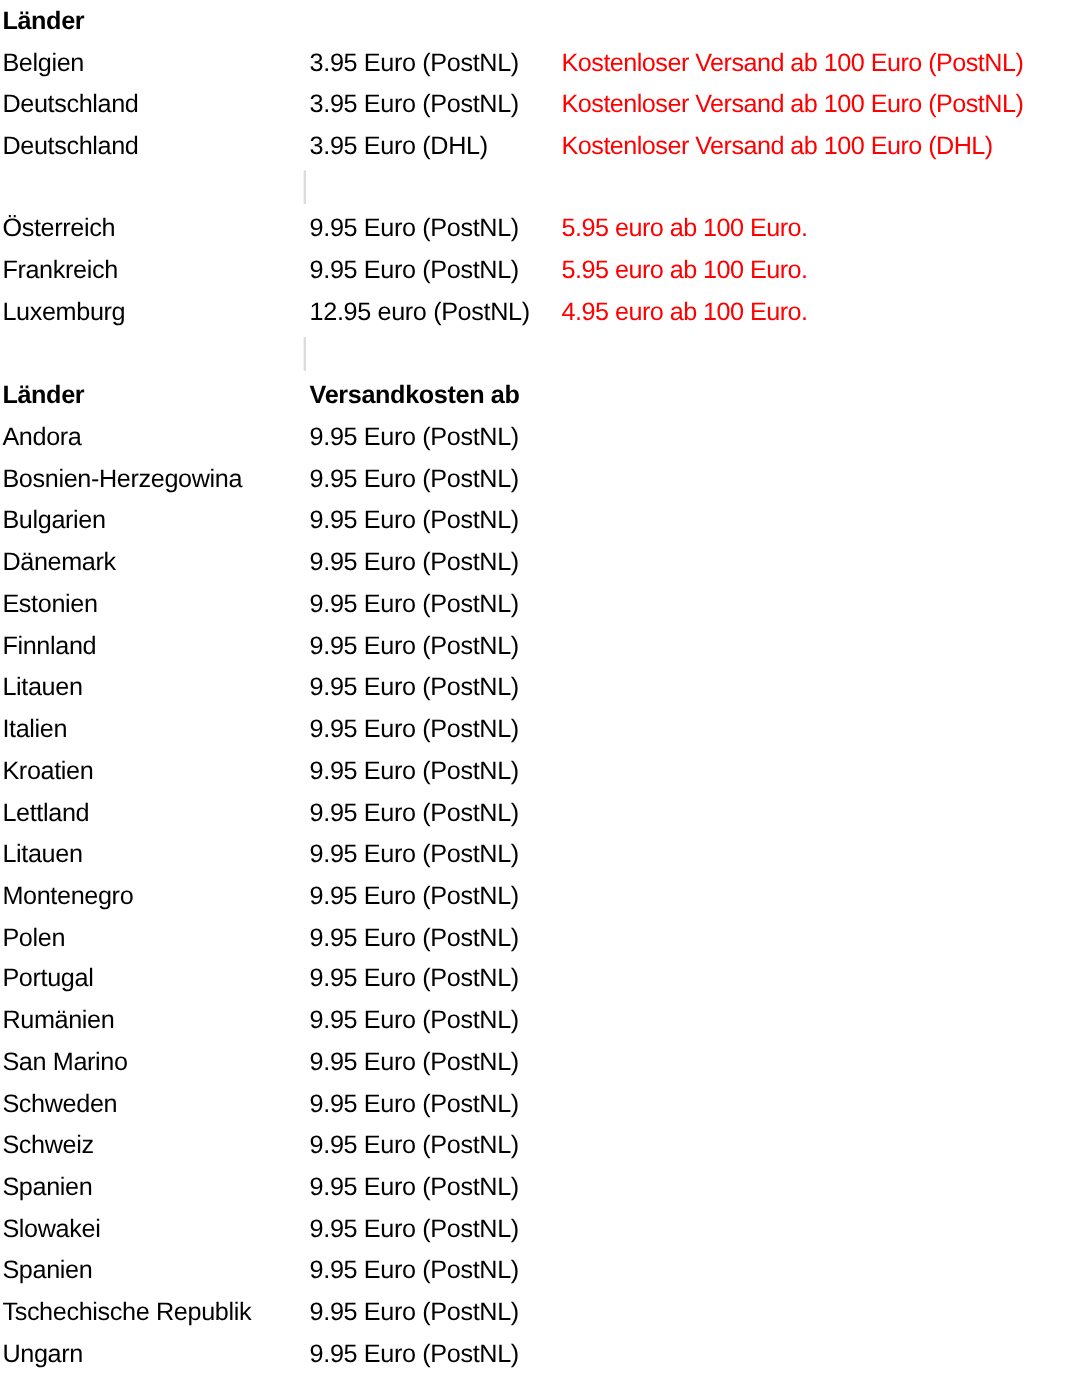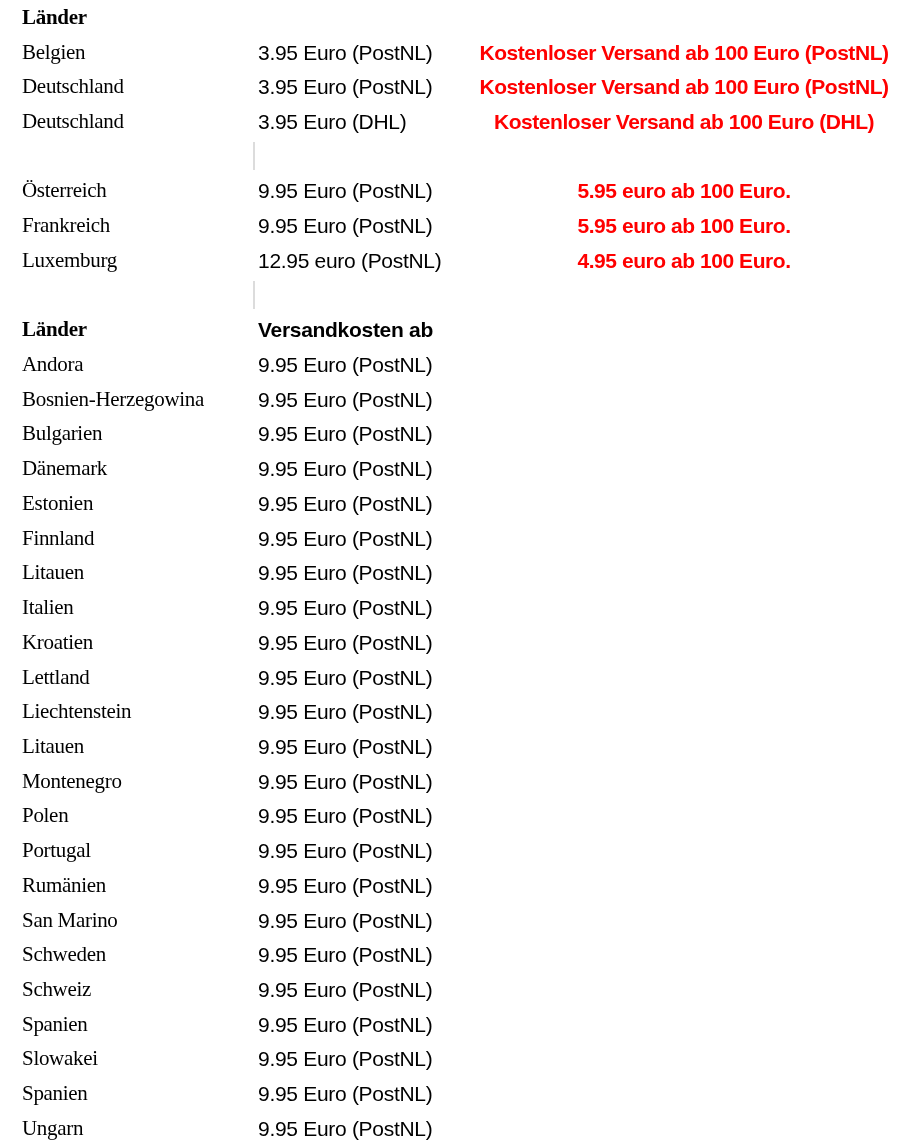--- a/index.html
+++ b/index.html
@@ -26,27 +26,26 @@
   tr { height: 31.8333px; }
   td {
     padding: 0 0 0 5px;
     font-size: 21px;
     letter-spacing: -0.3px;
     line-height: 1;
     white-space: nowrap;
     vertical-align: middle;
     overflow: visible;
   }
-  td:first-child { padding-left: 22px; font-family: Liberation Serif, serif; }
+  td:first-child { padding-left: 2px; }
   td.bold { font-weight: 700; }
   td.red {
     color: var(--note-red, #ff0000);
-    font-weight: 700;
+    font-weight: 400;
     letter-spacing: -0.45px;
-    text-align: center;
   }
   .tick {
     width: 2px;
     height: 28px;
     margin-left: -5px;
     background: var(--divider-gray, #dcdcdc);
   }
 </style>
 </head>
 <body style="--text-black: #000000; --note-red: #ff0000; --divider-gray: #dcdcdc; background: rgb(255, 255, 255);">
@@ -156,25 +155,20 @@
     <td>Kroatien</td>
     <td>9.95 Euro (PostNL)</td>
     <td></td>
   </tr>
       <tr>
     <td>Lettland</td>
     <td>9.95 Euro (PostNL)</td>
     <td></td>
   </tr>
       <tr>
-    <td>Liechtenstein</td>
-    <td>9.95 Euro (PostNL)</td>
-    <td></td>
-  </tr>
-      <tr>
     <td>Litauen</td>
     <td>9.95 Euro (PostNL)</td>
     <td></td>
   </tr>
       <tr>
     <td>Montenegro</td>
     <td>9.95 Euro (PostNL)</td>
     <td></td>
   </tr>
       <tr>
@@ -212,20 +206,25 @@
     <td>9.95 Euro (PostNL)</td>
     <td></td>
   </tr>
       <tr>
     <td>Slowakei</td>
     <td>9.95 Euro (PostNL)</td>
     <td></td>
   </tr>
       <tr>
     <td>Spanien</td>
+    <td>9.95 Euro (PostNL)</td>
+    <td></td>
+  </tr>
+      <tr>
+    <td>Tschechische Republik</td>
     <td>9.95 Euro (PostNL)</td>
     <td></td>
   </tr>
       <tr>
     <td>Ungarn</td>
     <td>9.95 Euro (PostNL)</td>
     <td></td>
   </tr>
     </tbody>
 </table>

